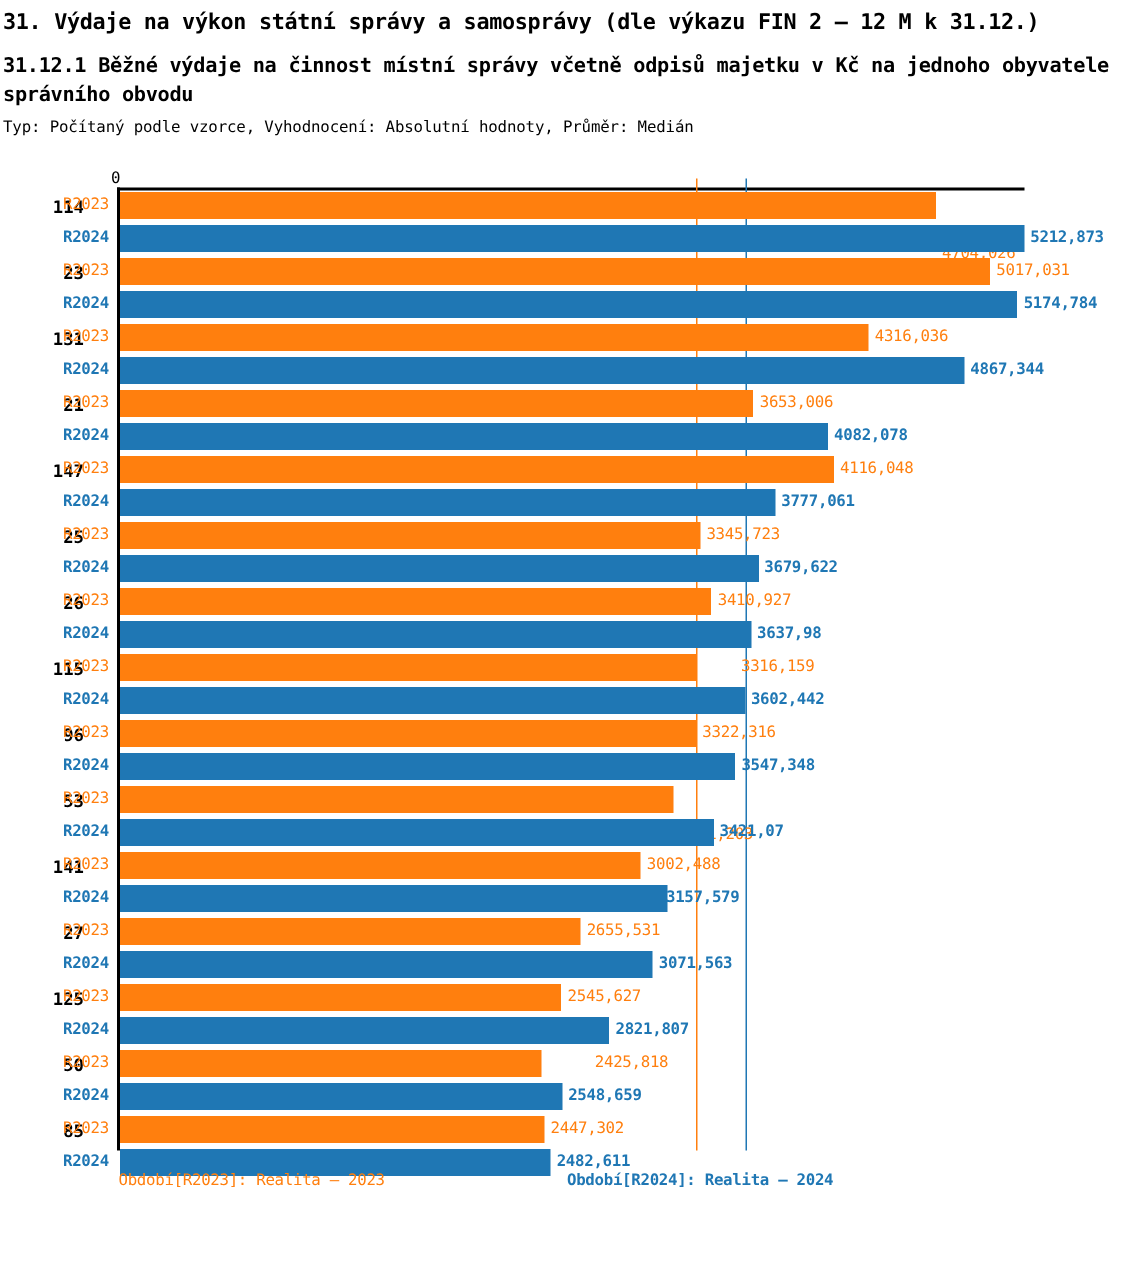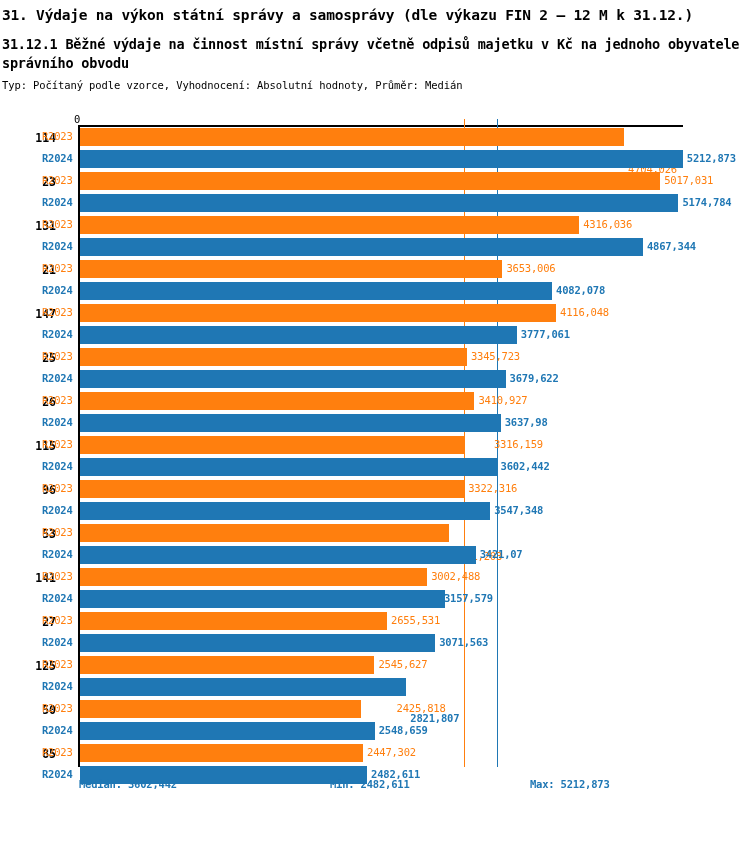--- a/index.html
+++ b/index.html
@@ -337,21 +337,21 @@
       <div class="group">
         <div class="group-key">125</div>
         <div class="barrow r1">
           <div class="series-label c-2023">R2023</div>
           <div class="bar bg-2023" style="width: 294.402px;"></div>
           <div class="bar-value c-2023" style="left: 378.402px;">2545,627</div>
         </div>
         <div class="barrow r2">
           <div class="series-label c-2024">R2024</div>
           <div class="bar bg-2024" style="width: 326.342px;"></div>
-          <div class="bar-value c-2024" style="left: 410.342px; margin-top: 32px;">2821,807</div>
+          <div class="bar-value c-2024" style="left: 410.342px;">2821,807</div>
         </div>
       </div>
       <div class="group">
         <div class="group-key">50</div>
         <div class="barrow r1">
           <div class="series-label c-2023">R2023</div>
           <div class="bar bg-2023" style="width: 280.546px;"></div>
           <div class="bar-value c-2023" style="left: 364.546px; margin-left: 32px;">2425,818</div>
         </div>
         <div class="barrow r2">
@@ -370,18 +370,17 @@
         <div class="barrow r2">
           <div class="series-label c-2024">R2024</div>
           <div class="bar bg-2024" style="width: 287.114px;"></div>
           <div class="bar-value c-2024" style="left: 371.114px;">2482,611</div>
         </div>
       </div>
     </div>
 </div>
 
 <div class="footer">
-  <div class="stats-row">
-    <div class="stat col1 c-2024">Medián: 3602,442</div>
-    <div class="stat col2 c-2024">Min: 2482,611</div>
-    <div class="stat col3 c-2024">Max: 5212,873</div>
+  <div class="legend-row">
+    <div class="legend-item l1 c-2023">Období[R2023]: Realita – 2023</div>
+    <div class="legend-item l2 c-2024">Období[R2024]: Realita – 2024</div>
   </div>
 </div>
 
 </body></html>

